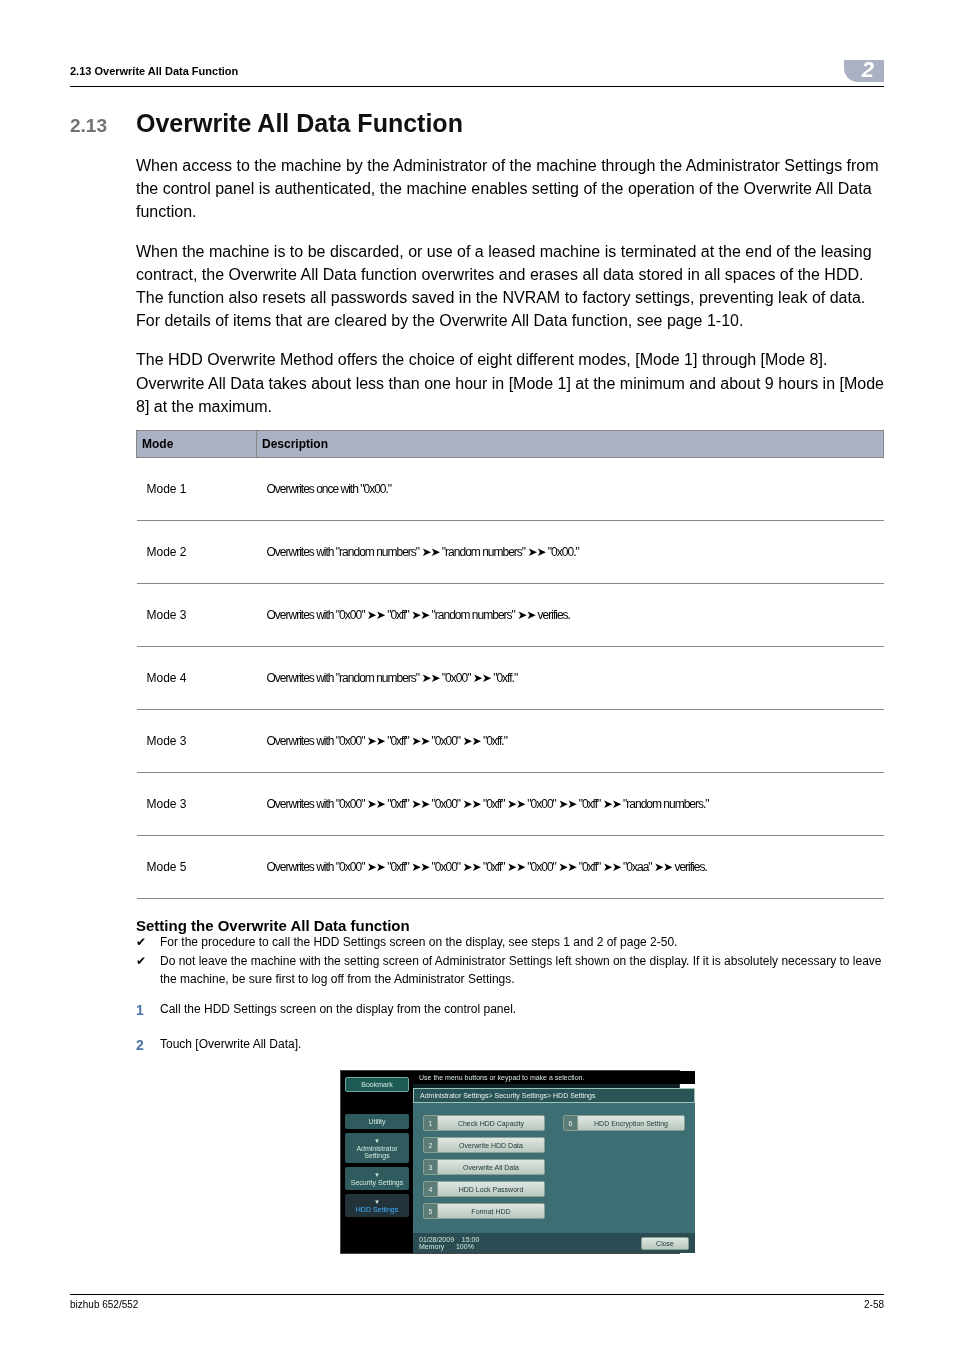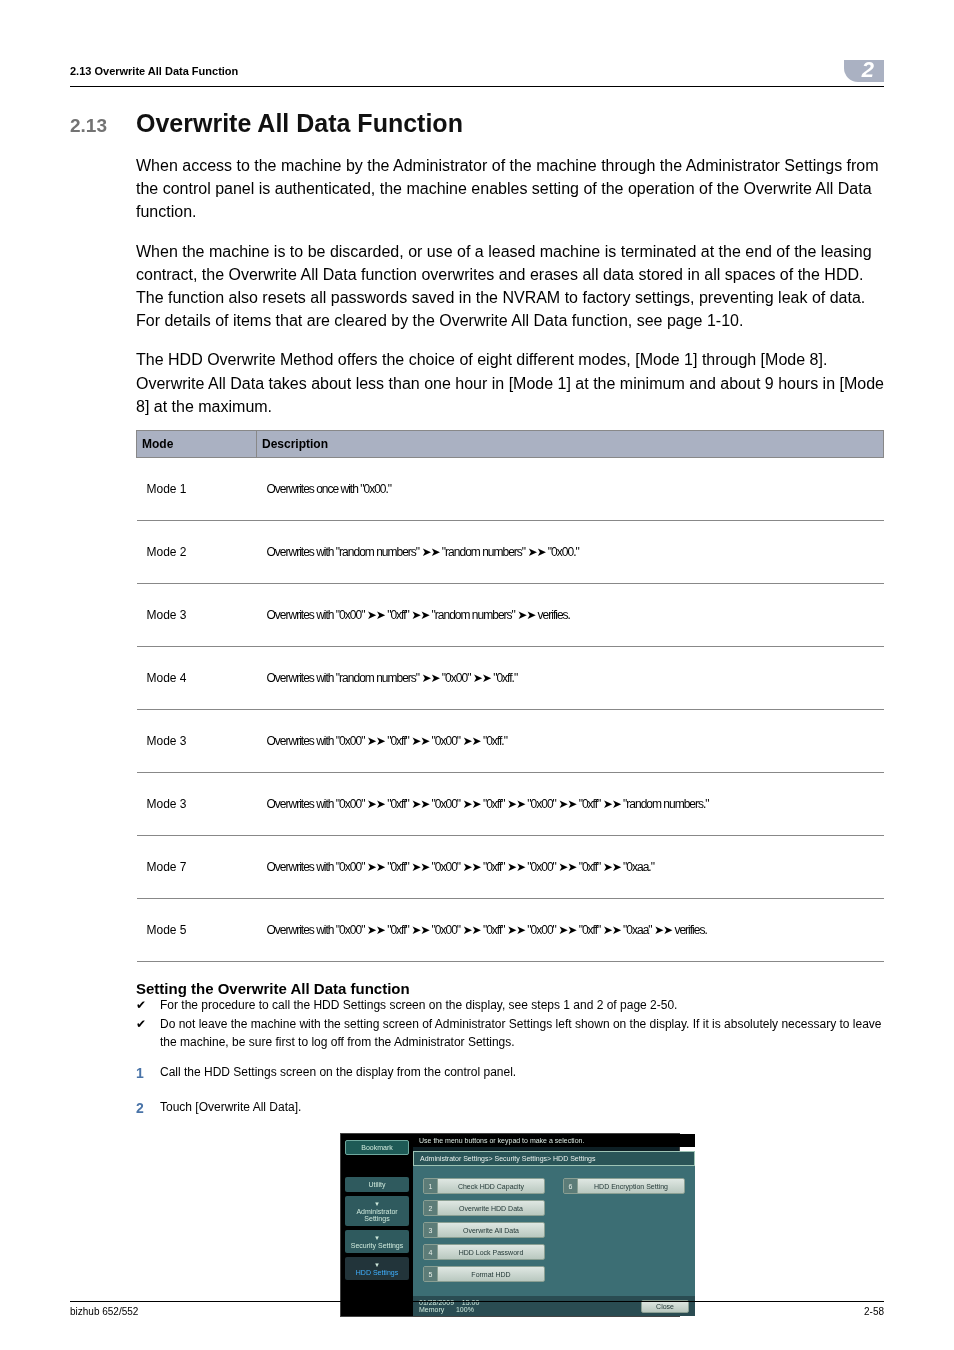--- a/index.html
+++ b/index.html
@@ -294,24 +294,20 @@
           <td>Mode 4</td>
           <td class="arrow-glyph">Overwrites with "random numbers" ➤➤ "0x00" ➤➤ "0xff."</td>
         </tr>
       <tr>
           <td>Mode 3</td>
           <td class="arrow-glyph">Overwrites with "0x00" ➤➤ "0xff" ➤➤ "0x00" ➤➤ "0xff."</td>
         </tr>
       <tr>
           <td>Mode 3</td>
           <td class="arrow-glyph">Overwrites with "0x00" ➤➤ "0xff" ➤➤ "0x00" ➤➤ "0xff" ➤➤ "0x00" ➤➤ "0xff" ➤➤ "random numbers."</td>
-        </tr>
-      <tr>
-          <td>Mode 7</td>
-          <td class="arrow-glyph">Overwrites with "0x00" ➤➤ "0xff" ➤➤ "0x00" ➤➤ "0xff" ➤➤ "0x00" ➤➤ "0xff" ➤➤ "0xaa."</td>
         </tr>
       <tr>
           <td>Mode 5</td>
           <td class="arrow-glyph">Overwrites with "0x00" ➤➤ "0xff" ➤➤ "0x00" ➤➤ "0xff" ➤➤ "0x00" ➤➤ "0xff" ➤➤ "0xaa" ➤➤ verifies.</td>
         </tr>
     </tbody>
   </table>
 
   <div class="sub-heading">Setting the Overwrite All Data function</div>
 

